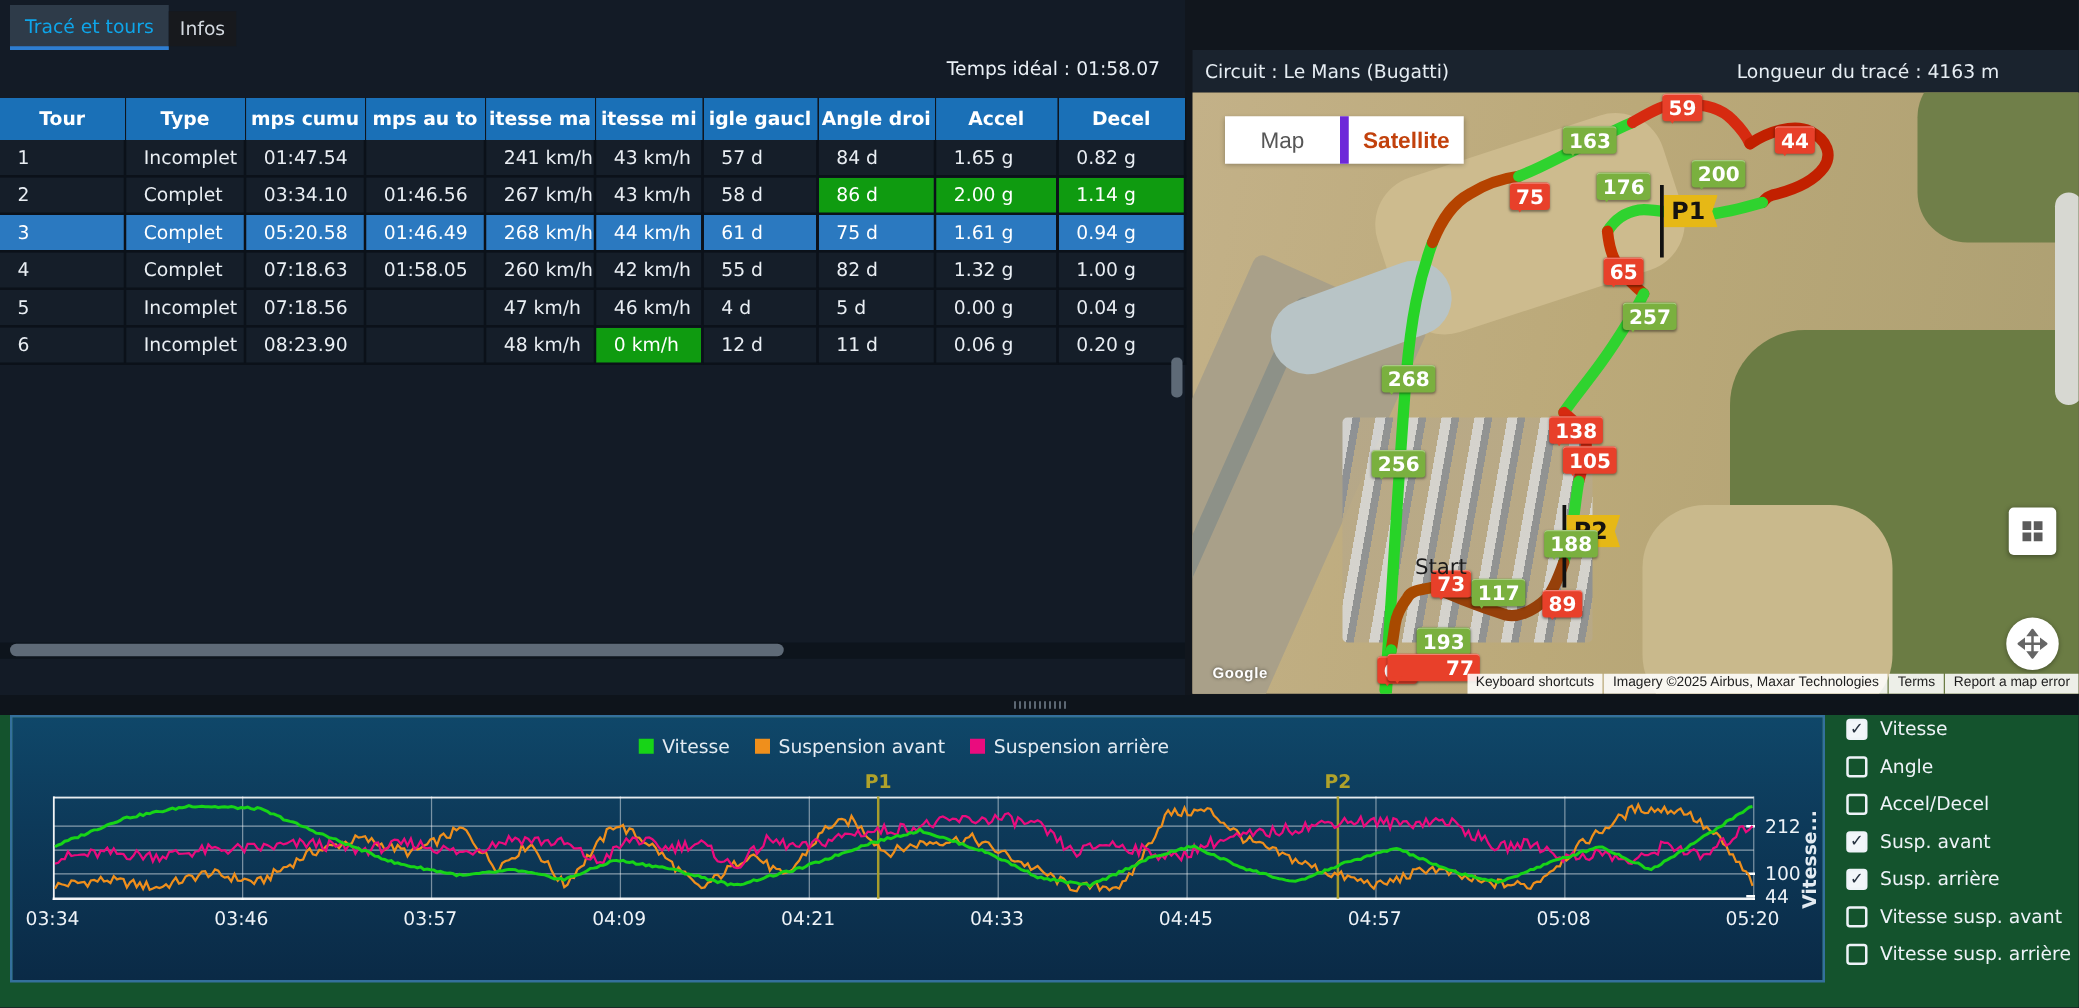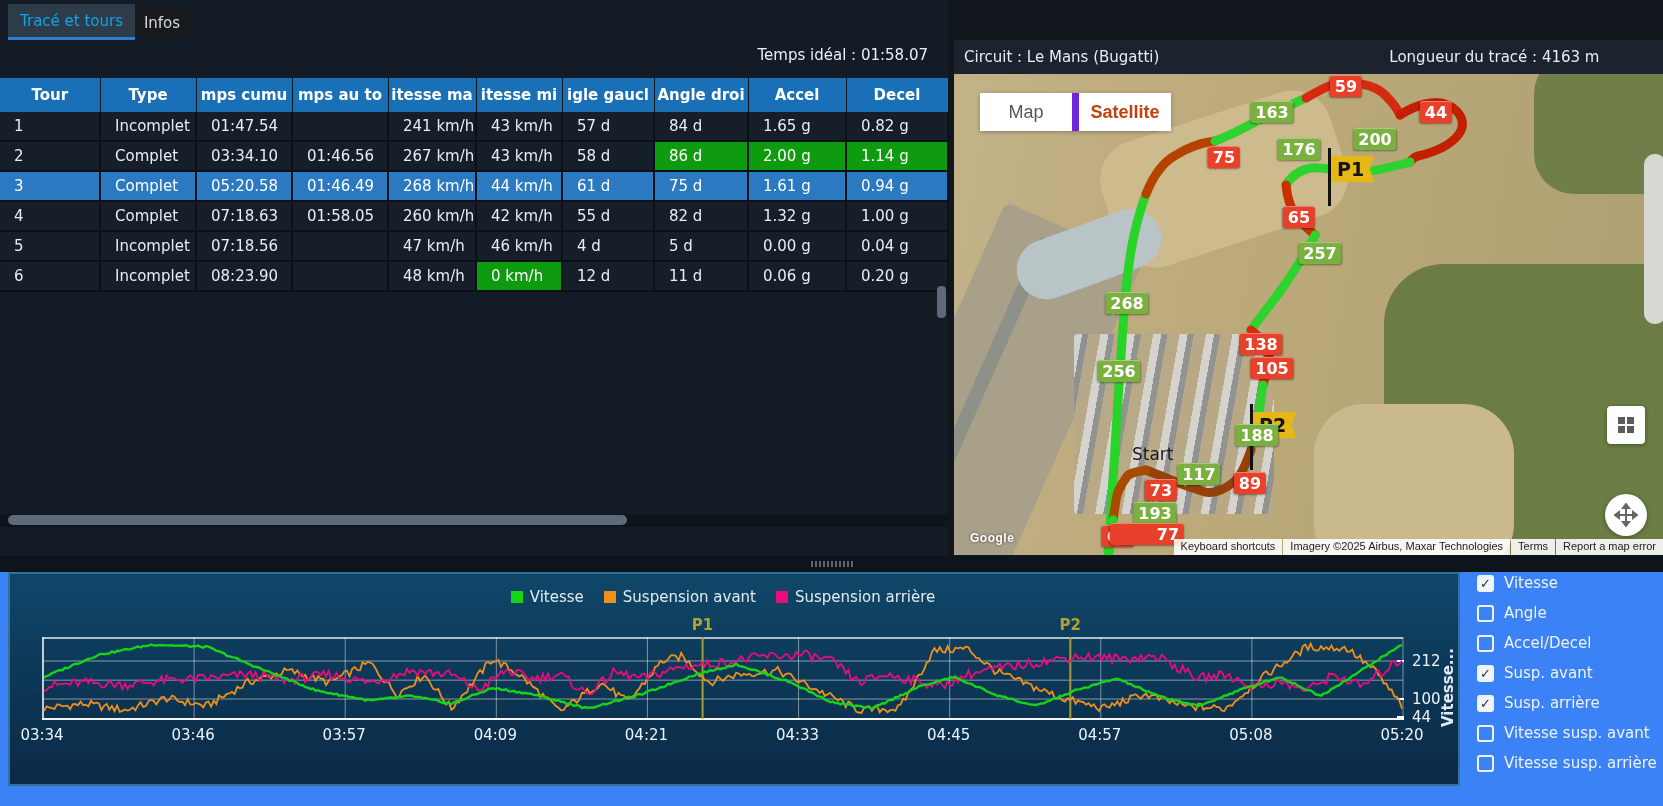--- a/index.html
+++ b/index.html
@@ -82,21 +82,21 @@
   #pan-btn{left:651px;top:420px;width:42px;height:42px;border-radius:50%;}
   .gridglyph{width:16px;height:16px;display:grid;grid-template-columns:7px 7px;grid-template-rows:7px 7px;gap:2px;}
   .gridglyph i{background:#5b5b5b;}
 
   
   #splitter{position:absolute;left:0;top:556px;width:1663px;height:16px;background:#0e141b;}
   #splitter-handle{position:absolute;left:811px;top:5px;width:42px;height:6px;cursor:row-resize;
        background:repeating-linear-gradient(90deg,#5c6773 0 2px,transparent 2px 4px);}
 
   
-  #bottom{position:absolute;left:0;top:572px;width:1663px;height:234px;background:#3b82f6;}
+  #bottom{position:absolute;left:0;top:572px;width:1663px;height:234px;background:#14532d;}
   #chart-panel{position:absolute;left:8px;top:0;width:1452px;height:214px;
        background:linear-gradient(180deg,#0f4769 0%,#0d3a5a 40%,#0a2a46 100%);
        border:2px solid #34709c;box-sizing:border-box;}
   #legend{position:absolute;left:32px;top:14px;width:1362px;display:flex;justify-content:center;gap:20px;
        font-size:15px;color:#e3ebf2;}
   .leg-item{display:flex;align-items:center;gap:7px;}
   .leg-sq{width:12px;height:12px;}
   #plot-wrap{position:absolute;left:32px;top:63px;width:1362px;height:83px;}
   #plot{position:absolute;left:0;top:0;}
   .xtick-label{position:absolute;top:152px;transform:translateX(-50%);font-size:15px;color:#eef3f8;}
@@ -280,21 +280,21 @@
           <div class="marker" style="--c: #7ab03f; background: rgb(122, 176, 63); left: 345px; top: 75px;">176</div>
           <div class="marker" style="--c: #7ab03f; background: rgb(122, 176, 63); left: 421px; top: 65px;">200</div>
           <div class="marker" style="--c: #e8402a; background: rgb(232, 64, 42); left: 270px; top: 83px;">75</div>
           <div class="marker" style="--c: #e8402a; background: rgb(232, 64, 42); left: 345px; top: 143px;">65</div>
           <div class="marker" style="--c: #7ab03f; background: rgb(122, 176, 63); left: 366px; top: 179px;">257</div>
           <div class="marker" style="--c: #7ab03f; background: rgb(122, 176, 63); left: 173px; top: 229px;">268</div>
           <div class="marker" style="--c: #7ab03f; background: rgb(122, 176, 63); left: 165px; top: 297px;">256</div>
           <div class="marker" style="--c: #e8402a; background: rgb(232, 64, 42); left: 307px; top: 270px;">138</div>
           <div class="marker" style="--c: #e8402a; background: rgb(232, 64, 42); left: 318px; top: 294px;">105</div>
           <div class="marker" style="--c: #7ab03f; background: rgb(122, 176, 63); left: 303px; top: 361px;">188</div>
-          <div class="marker" style="--c: #e8402a; background: rgb(232, 64, 42); left: 207px; top: 416px; text-align: right;">73</div>
+          <div class="marker" style="--c: #e8402a; background: rgb(232, 64, 42); left: 207px; top: 393px; text-align: right;">73</div>
           <div class="marker" style="--c: #7ab03f; background: rgb(122, 176, 63); left: 245px; top: 400px;">117</div>
           <div class="marker" style="--c: #e8402a; background: rgb(232, 64, 42); left: 267px; top: 409px; margin-left: 29px;">89</div>
           <div class="marker" style="--c: #7ab03f; background: rgb(122, 176, 63); left: 201px; top: 439px;">193</div>
           <div class="marker" style="--c: #e8402a; background: rgb(232, 64, 42); left: 164px; top: 462px;">65</div>
           <div class="marker" style="--c: #e8402a; background: rgb(232, 64, 42); left: 193px; top: 460px; padding-left: 47px;">77</div>
         </div>
       <div id="start-label" style="left: 178px; top: 370px;">Start</div>
 
       <div id="maptype">
         <div id="mt-map" class="mt">Map</div>

